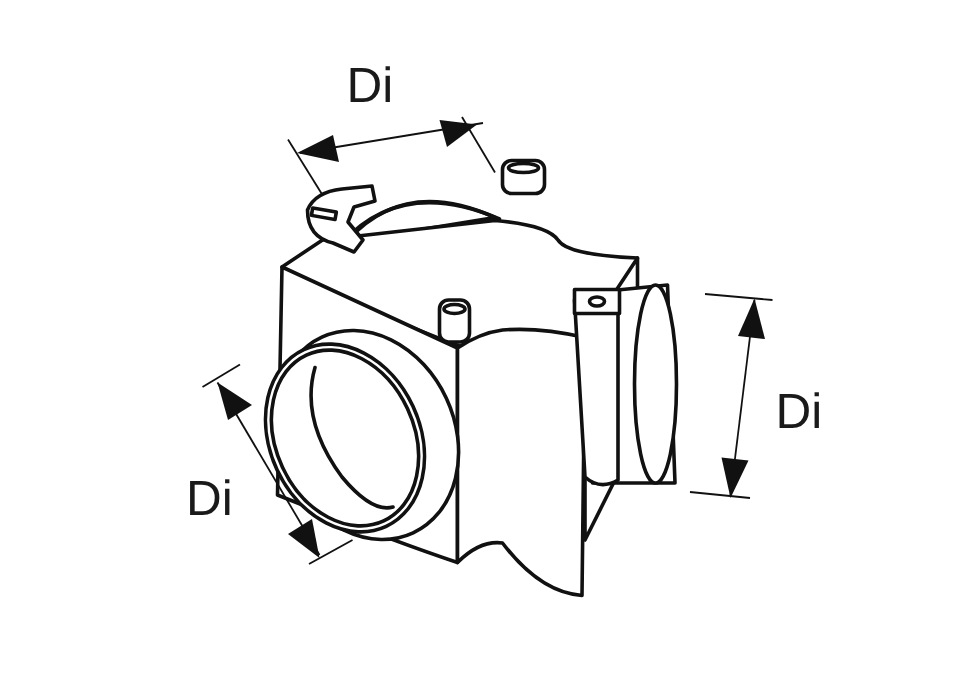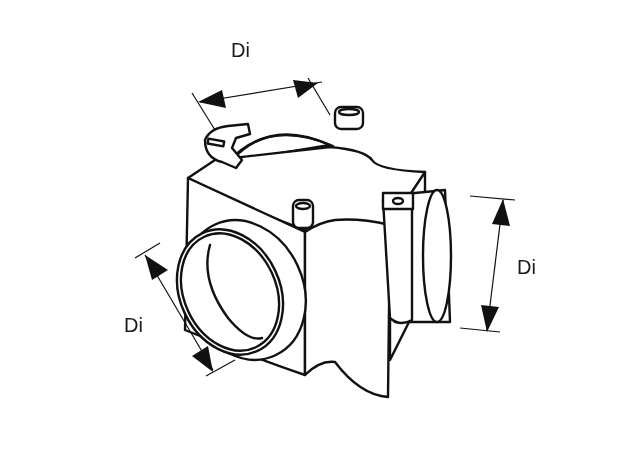--- a/index.html
+++ b/index.html
@@ -1,18 +1,18 @@
 <!DOCTYPE html>
 <html><head>
   <meta charset="utf-8">
   <style>
     html, body { margin: 0; padding: 0; background: #ffffff; }
     #stage { position: relative; width: 641px; height: 455px; background: #ffffff; overflow: hidden; }
     svg { position: absolute; left: 0; top: 0; }
-    .lbl { position: absolute; font-family: "Liberation Sans", sans-serif; font-size: 20px; color: #1a1a1a; line-height: 1; }
+    .lbl { position: absolute; font-family: "Liberation Sans", sans-serif; font-size: 33px; color: #1a1a1a; line-height: 1; }
     .s { fill: #fff; stroke: #111; stroke-width: 2.4; stroke-linejoin: round; stroke-linecap: round; }
     .n { fill: none; stroke: #111; stroke-width: 2.4; stroke-linejoin: round; stroke-linecap: round; }
     .thin { fill: none; stroke: #111; stroke-width: 1.2; }
     .arr { fill: #111; stroke: none; }
   </style>
 </head>
 <body>
 
 <div id="stage">
   <svg width="641" height="455" viewBox="0 0 641 455">

